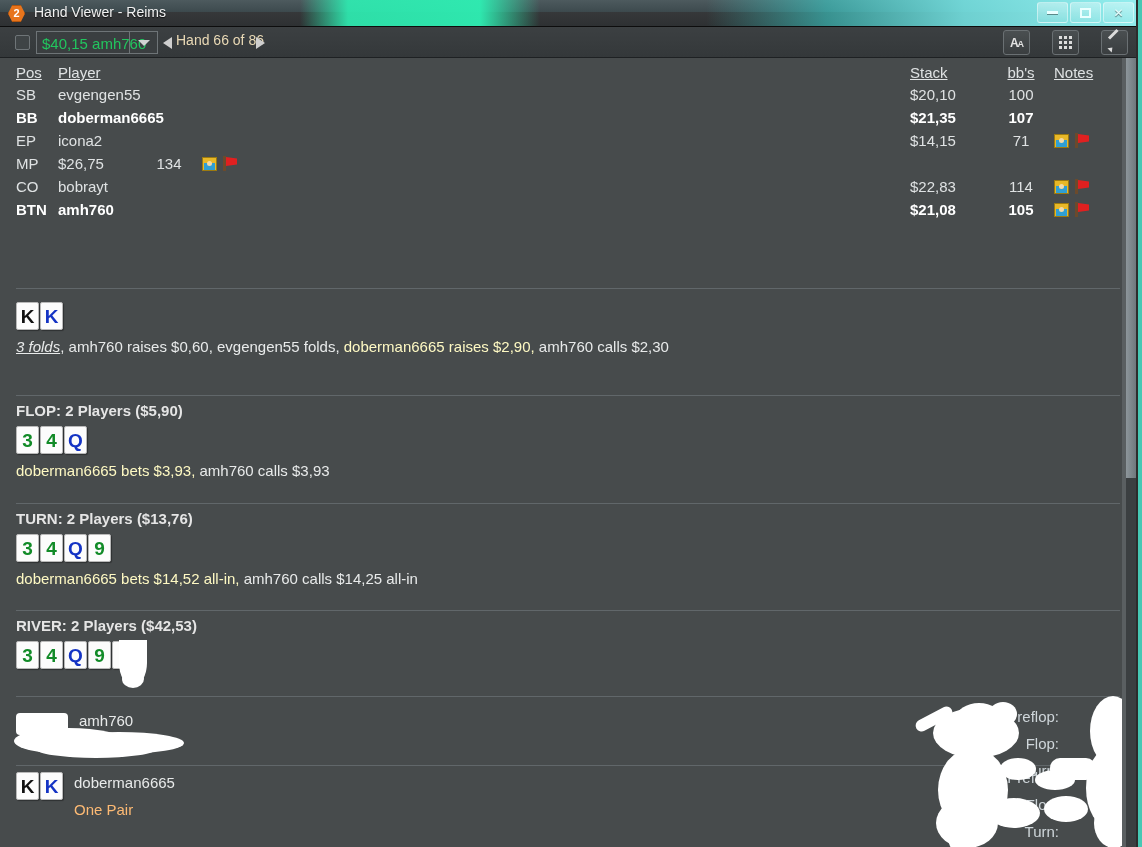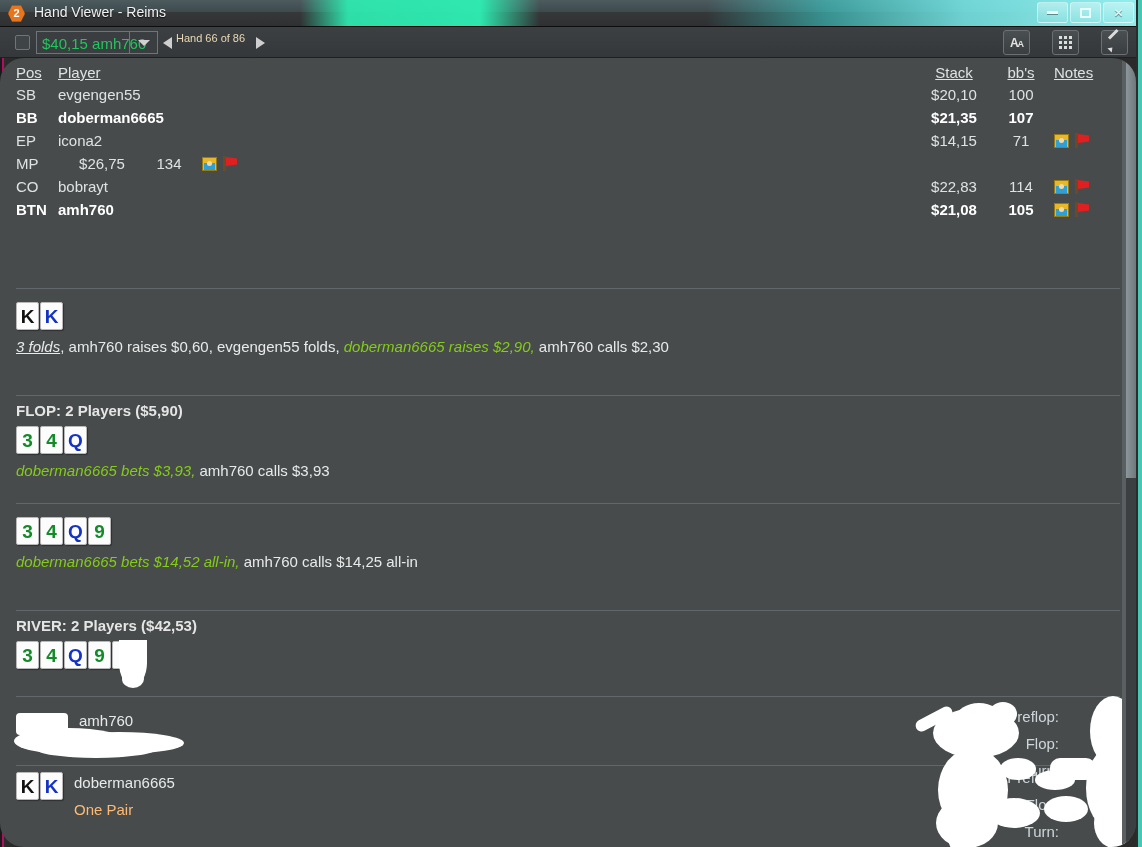--- a/index.html
+++ b/index.html
@@ -76,50 +76,50 @@
     background:#3a3e40; border:1px solid #6e7477; }
   .tb-combo-val { position:absolute; left:5px; top:3px; font-size:15px; color:#22c55e; }
   .tb-combo-btn { position:absolute; right:0; top:0; width:28px; height:21px;
     border-left:1px solid #6e7477; display:flex; align-items:center; justify-content:center; }
   .caret-down { width:0;height:0;border-left:6px solid transparent;border-right:6px solid transparent;
     border-top:6px solid #d2d2d2; }
   .tb-prev, .tb-next { position:absolute; top:10px; width:0;height:0;
     border-top:6px solid transparent;border-bottom:6px solid transparent; }
   .tb-prev { left:163px; border-right:9px solid #cfcfcf; }
   .tb-next { left:256px; border-left:9px solid #cfcfcf; }
-  .tb-handlbl { position:absolute; left:176px; top:5px; font-size:11px; color:#e9d9b5; }
+  .tb-handlbl { position:absolute; left:176px; top:5px; font-size:14px; color:#e9d9b5; }
 
   .tb-right { position:absolute; right:8px; top:3px; display:flex; gap:22px; }
   .tb-btn { width:27px; height:25px; border:1px solid #6a7073; border-radius:3px;
     background: linear-gradient(180deg,#4a4f51,#3a3e40);
     display:flex; align-items:center; justify-content:center; }
   .tb-btn .aa { font-size:12px; font-weight:bold; color:#e3e3e3; letter-spacing:-1px; }
   .tb-btn .aa small { font-size:9px; }
   .grid-ico { display:grid; grid-template-columns:repeat(3,3px); grid-template-rows:repeat(3,3px);
     gap:2px; }
   .grid-ico i { background:#dcdcdc; display:block; }
   .pencil { width:15px; height:15px; position:relative; }
   .pencil::before { content:''; position:absolute; left:2px; top:2px; width:12px; height:3px;
     background:#dcdcdc; transform:rotate(-45deg); transform-origin:left center; }
   .pencil::after { content:''; position:absolute; left:2px; top:11px;
     width:0;height:0;border-left:4px solid #dcdcdc;
     border-top:3px solid transparent;border-bottom:3px solid transparent; transform:rotate(-45deg); }
 
   
   .content { position:relative; width:1136px; margin-left:-6px; height: 789px;
-    background:#474b4c; overflow:hidden;border-radius:24px; }
+    background:#474b4c; overflow:hidden; }
 
   
   .ptable { position:absolute; left:16px; top:4px; width:1104px; }
   .ptrow { display:flex; align-items:center; height:23px; font-size:15px; color:#dfe2e3; }
   .ptrow.hdr { height:21px; }
   .ptrow.hdr span { text-decoration: underline; }
   .c-pos   { width:42px; }
   .c-name  { width:852px; }
-  .c-stack { width:88px; text-align:center; }
+  .c-stack { width:88px; text-align:left; }
   .c-bb    { width:48px; text-align:center; padding-right:2px; }
   .c-notes { width:56px; display:flex; gap:5px; padding-left:8px; align-items:center; }
   .ptrow.hero { font-weight:bold; color:#ffffff; }
 
   .note-ico { width:15px; height:14px; position:relative; flex:0 0 auto;
     background:#e8b828; border:1px solid #9c7a10; }
   .note-ico::before { content:''; position:absolute; left:1px; top:5px; width:11px; height:7px;
     background:#2f9fd4; }
   .note-ico::after { content:''; position:absolute; left:4px; top:3px; width:5px; height:5px;
     border-radius:50%; background:#f2d9a8; }
@@ -136,21 +136,21 @@
   .street-title.plain { color:#e5e5e5; }
   .cards { display:flex; gap:1px; margin-top:7px; }
   .card { width:23px; height:28px; background:#fcfcfc; border:1px solid #b9b9b9;
     border-radius:2px; display:flex; align-items:center; justify-content:center;
     font-size:19px; font-weight:bold; line-height:1;
     box-shadow: 1px 1px 1px rgba(0,0,0,.35); }
   .card.s { color:#111; }
   .card.d { color:#1433c4; } .card.c { color:#128b28; }
   .card.blank { color:transparent; }
   .actions { margin-top:8px; font-size:15px; color:#e8eaea; }
-  .actions .hero-act { color:#84cc16;font-style:italic; }
+  .actions .hero-act { color:#fef9c3; }
   .actions .it { font-style: italic; text-decoration: underline; }
 
   
   .sd { position:absolute; left:16px; }
   .sd-row { display:flex; align-items:flex-start; }
   .sd-cards { display:flex; gap:1px; margin-right:11px; }
   .sd-name { font-size:15px; color:#e8eaea; line-height:21px; }
   .sd-hand { font-size:15px; color:#fdba74; line-height:21px;margin-top:6px; }
 
   .streetstats { position:absolute; text-align:right; font-size:15px; color:#cfd6da; line-height:27px; }
@@ -330,20 +330,21 @@
         <div class="card c">3</div>
         <div class="card c">4</div>
         <div class="card d">Q</div>
       </div>
       <div class="actions"><span class="hero-act">doberman6665 bets $3,93,</span><span> amh760 calls $3,93</span></div>
     </div>
 
     <div class="hr" style="top:445px"></div>
 
     <div class="street" style="top:452px">
+      <div class="street-title plain">TURN: 2 Players ($13,76)</div>
       <div class="cards">
         <div class="card c">3</div>
         <div class="card c">4</div>
         <div class="card d">Q</div>
         <div class="card c">9</div>
       </div>
       <div class="actions"><span class="hero-act">doberman6665 bets $14,52 all-in,</span><span> amh760 calls $14,25 all-in</span></div>
     </div>
 
     <div class="hr" style="top:552px"></div>

